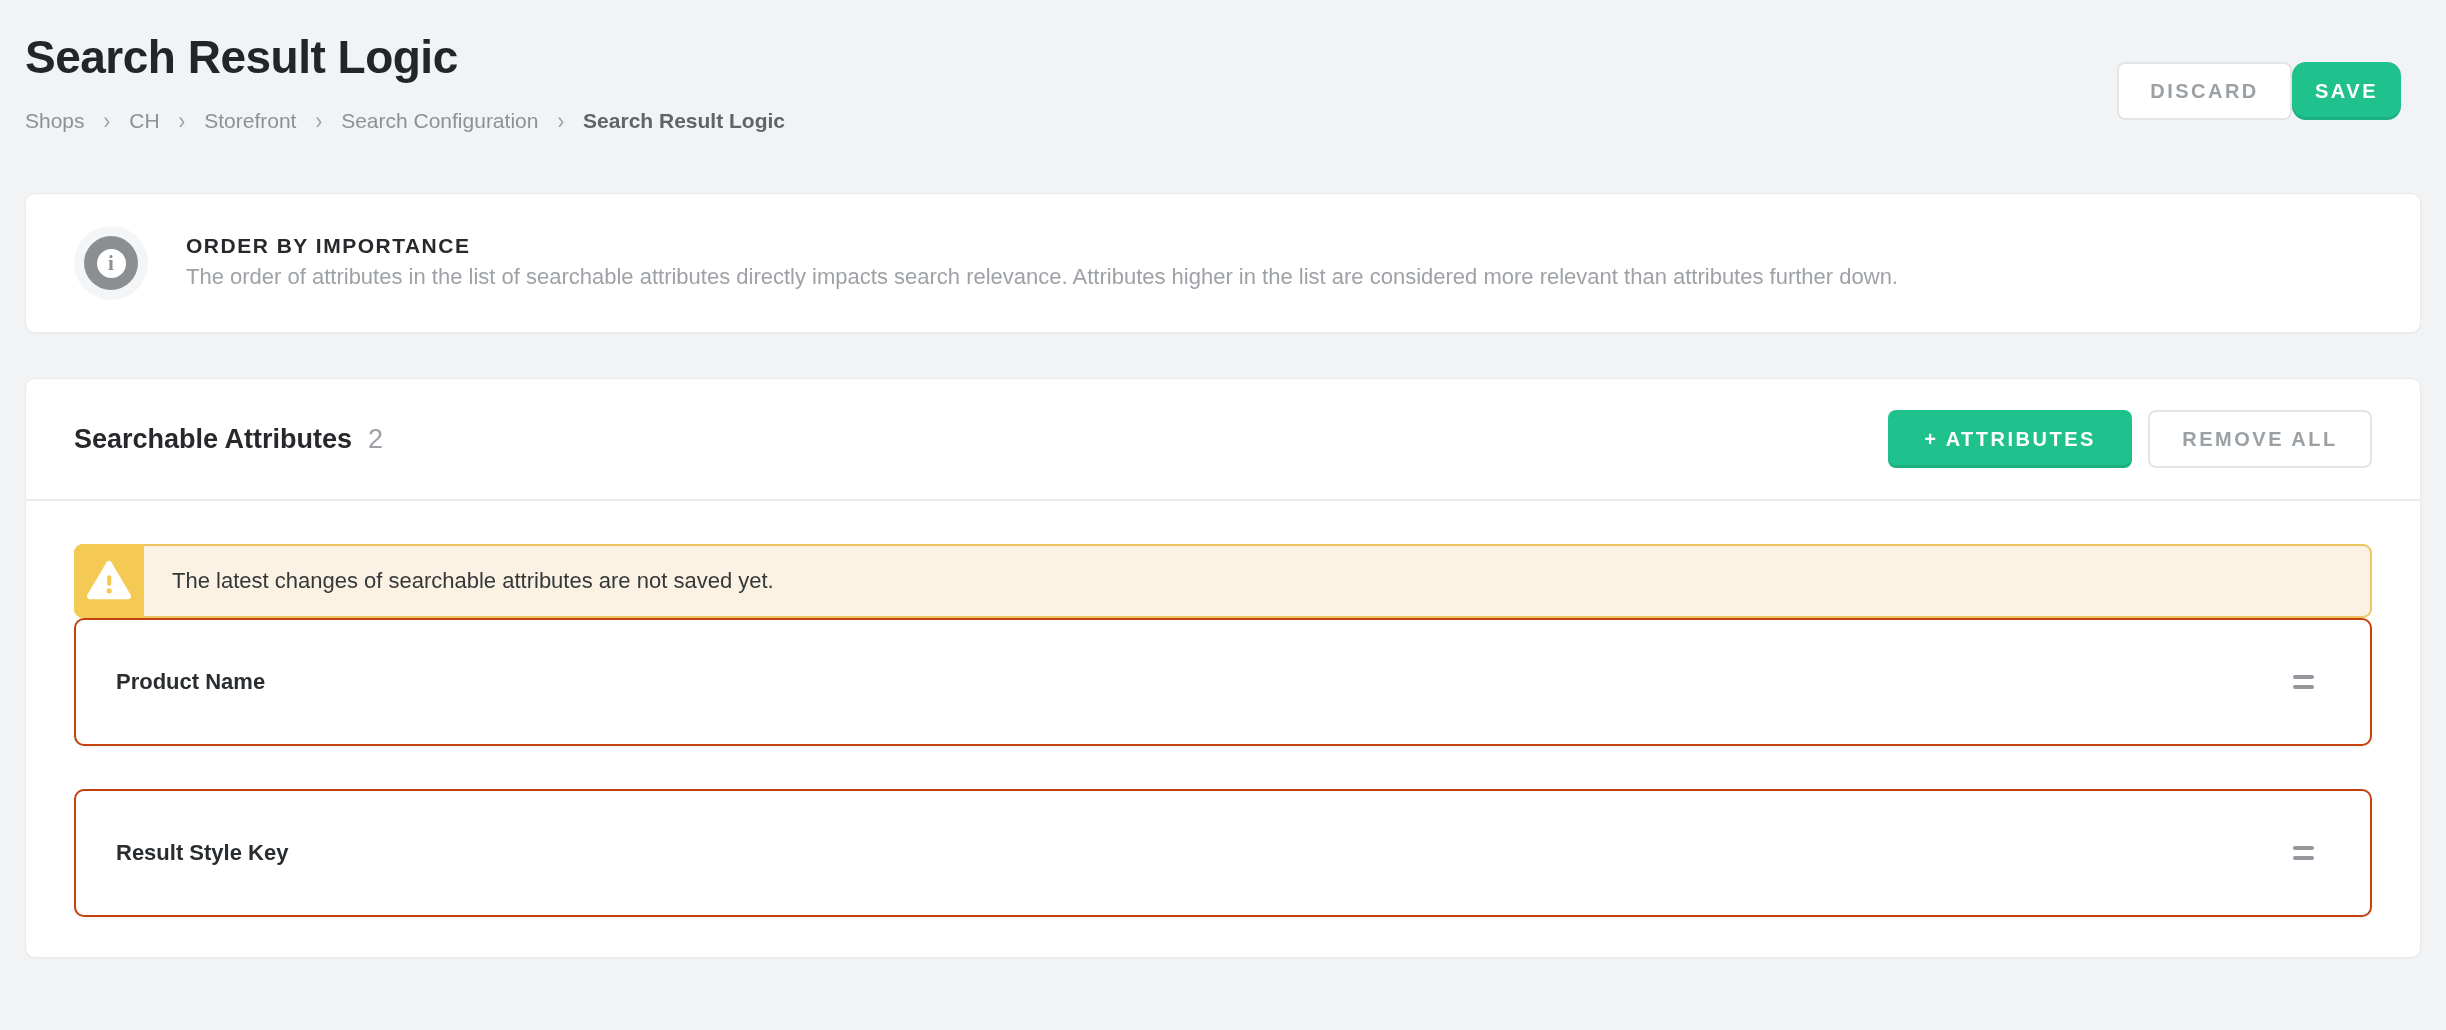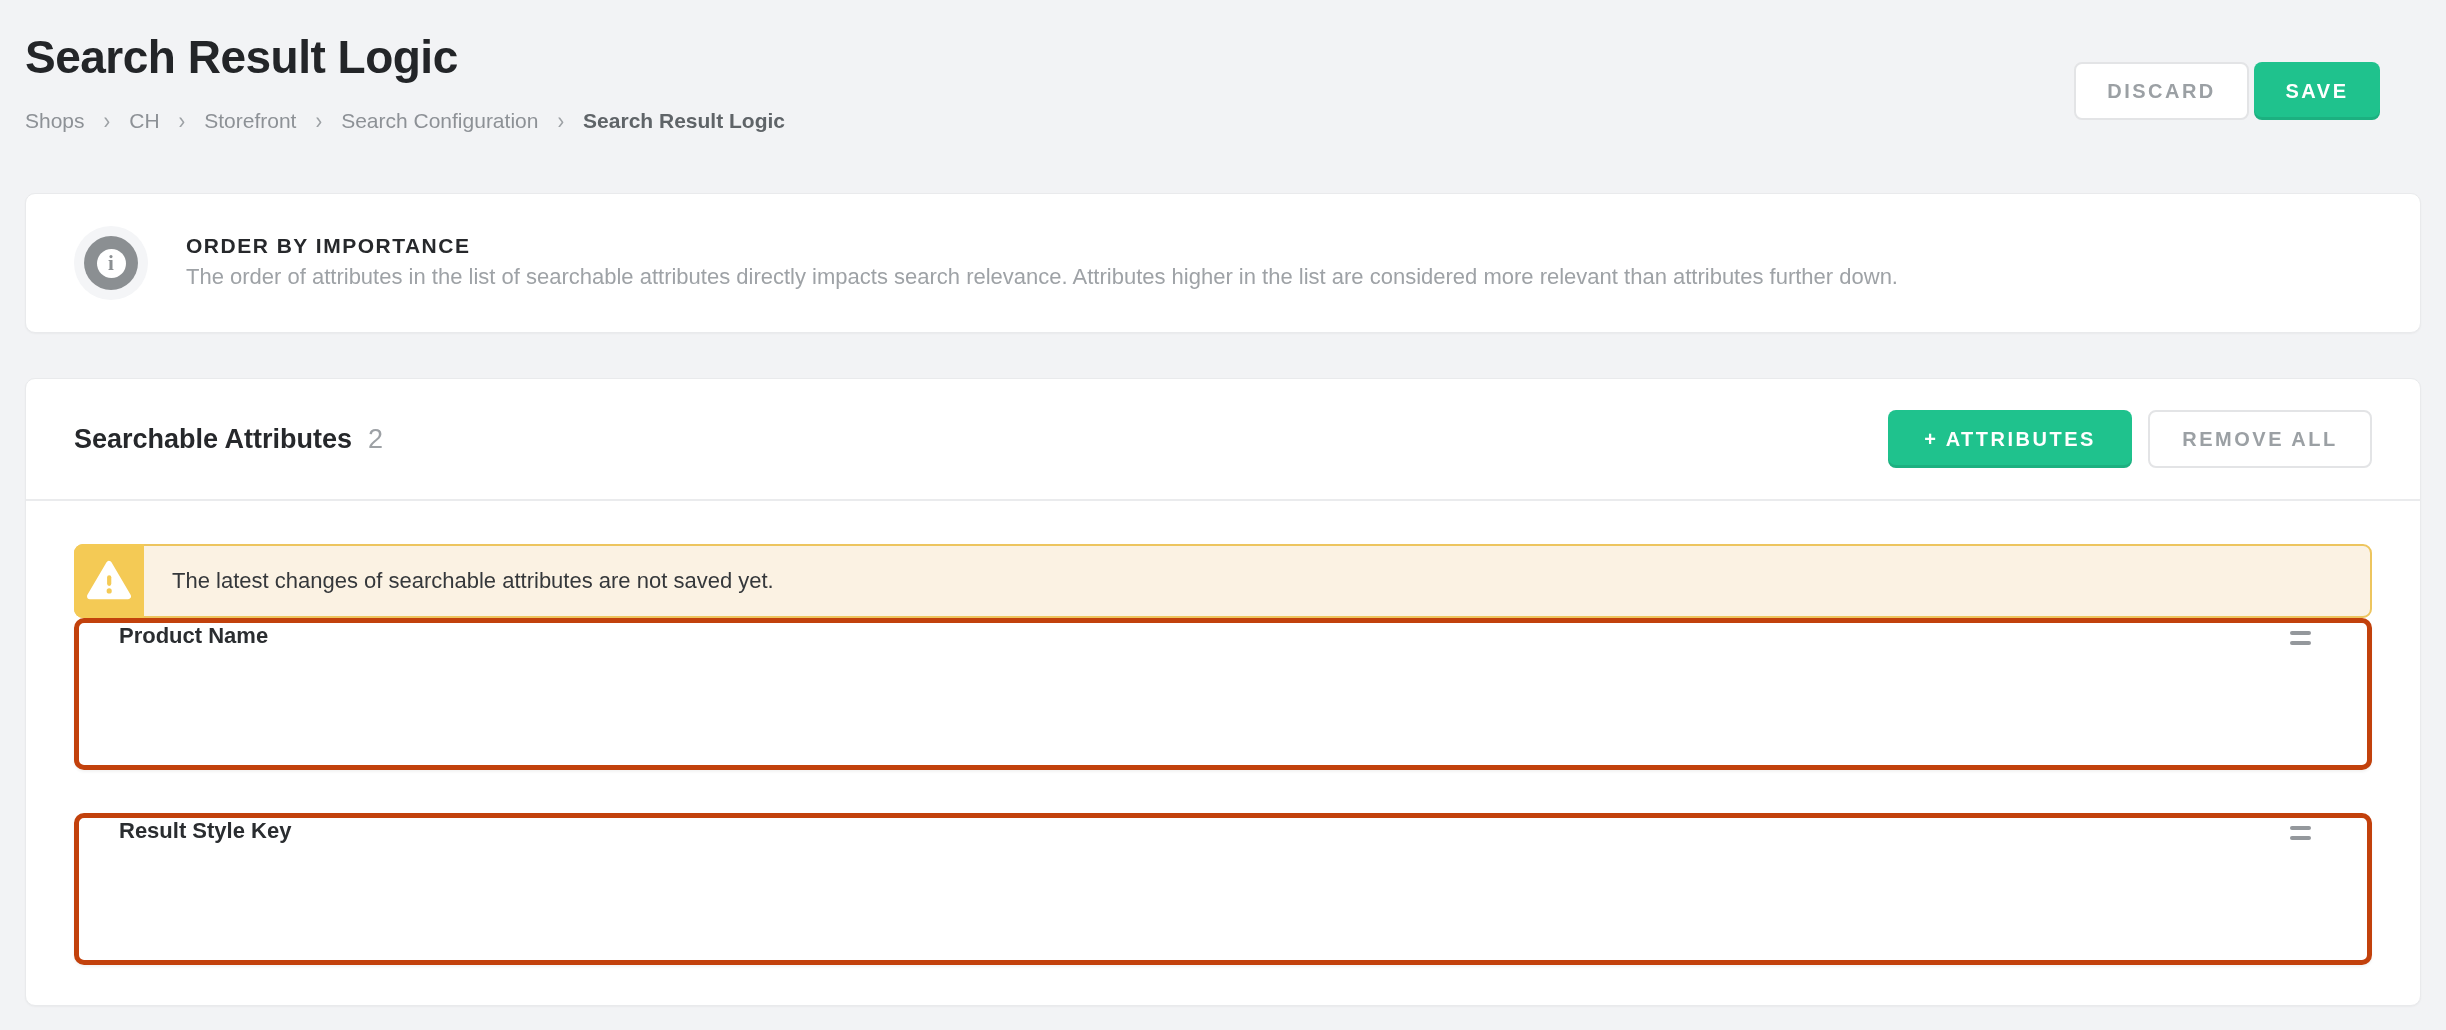--- a/index.html
+++ b/index.html
@@ -28,33 +28,33 @@
   .page-title{
     margin:0;font-size:46px;font-weight:700;color:#232528;letter-spacing:-0.5px;line-height:1.2;
   }
   .breadcrumb{
     margin-top:24px;display:flex;align-items:center;gap:19px;
     font-size:21px;color:var(--text-mid);
   }
   .crumb{cursor:pointer;}
   .crumb-sep{color:#9da1a5;font-size:20px;transform:scaleY(1.15);}
   .crumb.current{color:#5f6468;font-weight:700;cursor:default;}
-  .header-actions{position:absolute;top:62px;right:41px;display:flex;gap:5px;}
+  .header-actions{position:absolute;top:62px;right:20px;display:flex;}
 
   
   .btn{
     height:58px;border-radius:8px;font-weight:700;font-size:20px;letter-spacing:2.5px;
     display:flex;align-items:center;justify-content:center;cursor:pointer;
     font-family:"Liberation Sans", sans-serif;white-space:nowrap;
   }
   .btn-secondary{background:#ffffff;border:2px solid #e3e4e6;color:#9ba0a4;}
   .btn-primary{background:var(--accent-green);border:none;color:#ffffff;
     box-shadow:inset 0 -3px 0 rgba(0,0,0,0.09);}
   .btn-discard{width:175px;}
-  .btn-save{width:126px;}
+  .btn-save{width:109px;border-radius:14px;}
   .btn-remove-all{width:224px;}
   .btn-attributes{width:244px;}
 
   
   .card{
     background:#ffffff;border:1px solid var(--card-border);border-radius:10px;
     box-shadow:0 1px 2px rgba(0,0,0,0.04);
   }
 
   
@@ -92,23 +92,23 @@
   }
   .warning-chip{
     position:absolute;left:-2px;top:-2px;bottom:-2px;width:70px;
     background:var(--warning-yellow);border-radius:9px 0 0 9px;
     display:flex;align-items:center;justify-content:center;
   }
   .warning-text{margin-left:96px;font-size:22px;color:#35383b;}
 
   
   .attr-row{
-    height:152px;display:flex;
+    height:128px;display:flex;align-items:center;
     padding:0 52px 0 40px;
-    background:#ffffff;border:5px solid #c2410c;border-radius:10px;
+    background:#ffffff;border:2px solid #c2410c;border-radius:10px;
     box-shadow:0 2px 3px rgba(0,0,0,0.05);
   }
   .attr-row + .attr-row{margin-top:43px;}
   .attr-row:first-of-type{margin-top:36px;}
   .attr-label{font-size:22px;font-weight:700;color:#2a2d30;}
   .drag-handle{margin-left:auto;display:flex;flex-direction:column;gap:6px;cursor:grab;padding:8px 4px;}
   .drag-bar{width:21px;height:4px;border-radius:2px;background:#94989c;}
 </style>
 </head>
 <body>

